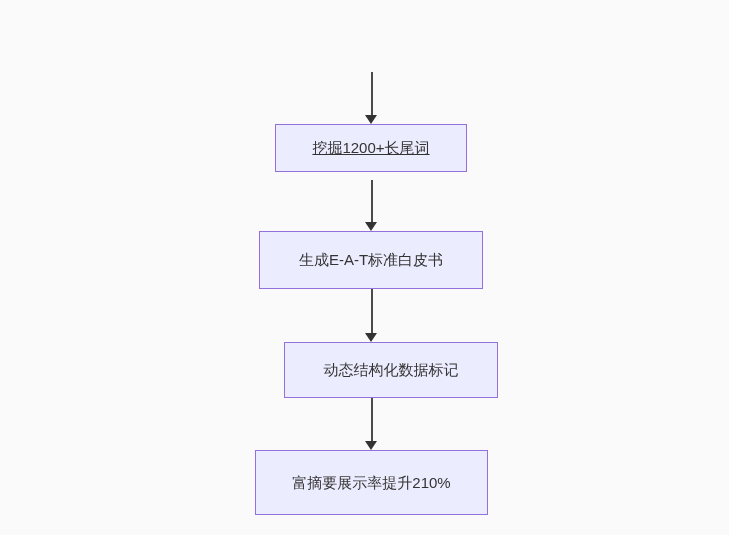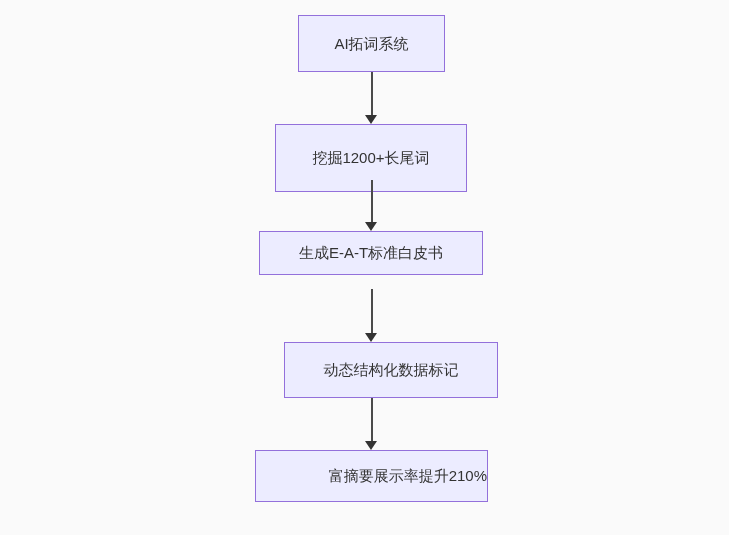--- a/index.html
+++ b/index.html
@@ -25,24 +25,24 @@
     border: 1.5px solid #9370DB;
     color: #333333;
     font-size: 15px;
     display: flex;
     align-items: center;
     justify-content: center;
     text-align: center;
     line-height: 1.2;
   }
   #node-0 { left: 298px; top: 15px;  width: 147px; height: 57px; }
-  #node-1 { left: 275px; top: 124px; width: 192px; height: 68px; }
-  #node-2 { left: 259px; top: 231px; width: 224px; height: 44px; }
+  #node-1 { left: 275px; top: 124px; width: 192px; height: 48px; text-decoration: underline; }
+  #node-2 { left: 259px; top: 231px; width: 224px; height: 58px; }
   #node-3 { left: 264px; top: 342px; width: 214px; height: 56px; margin-left: 20px; }
-  #node-4 { left: 255px; top: 450px; width: 233px; height: 52px; justify-content: flex-end; }
+  #node-4 { left: 255px; top: 450px; width: 233px; height: 65px; }
 
   .arrow {
     position: absolute;
     left: 365px;
     width: 13px;
   }
   #arrow-0 { top: 72px;  height: 52px; }
   #arrow-1 { top: 180px; height: 51px; }
   #arrow-2 { top: 289px; height: 53px; }
   #arrow-3 { top: 398px; height: 52px; }
@@ -64,23 +64,20 @@
     border-left: 6.5px solid transparent;
     border-right: 6.5px solid transparent;
     border-top: 9px solid #333333;
   }
 </style>
 </head>
 <body>
 
 <div class="canvas">
 
-  <div class="node" id="node-0">
-    <span>AI拓词系统</span>
-  </div>
 
   <div class="arrow" id="arrow-0">
     <div class="arrow-line"></div>
     <div class="arrow-head"></div>
   </div>
 
   <div class="node" id="node-1">
     <span>挖掘1200+长尾词</span>
   </div>
 

